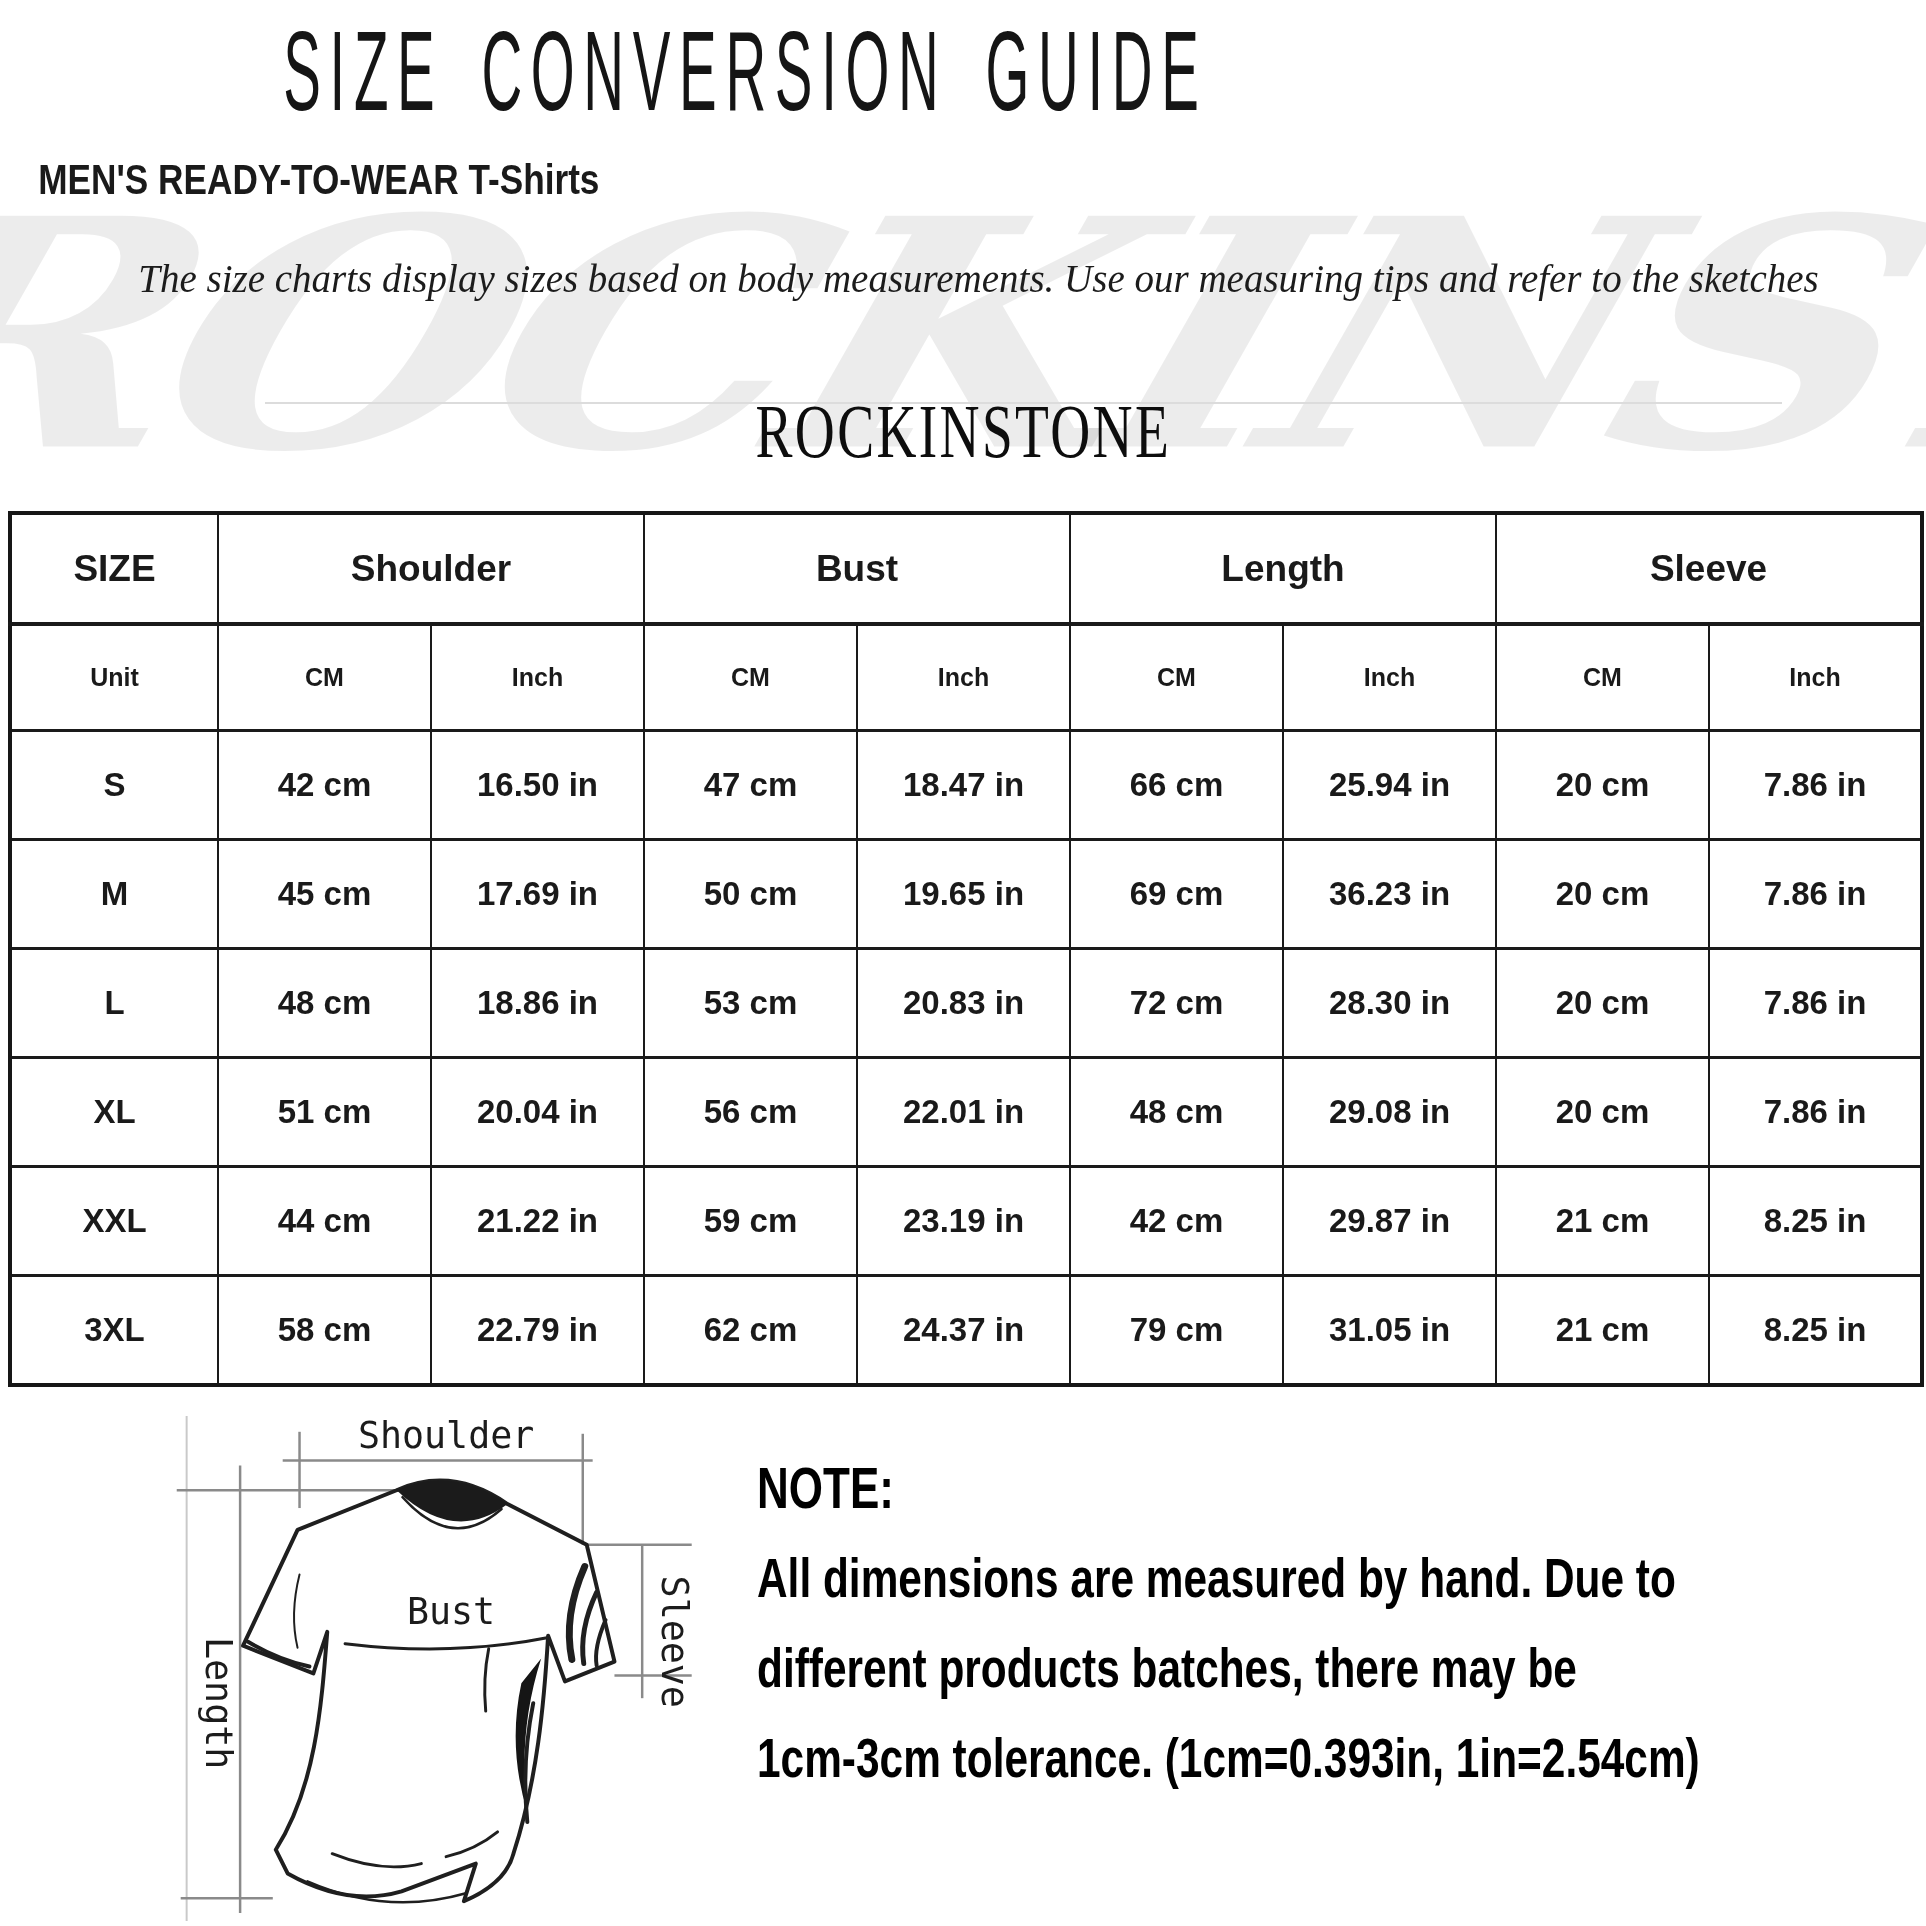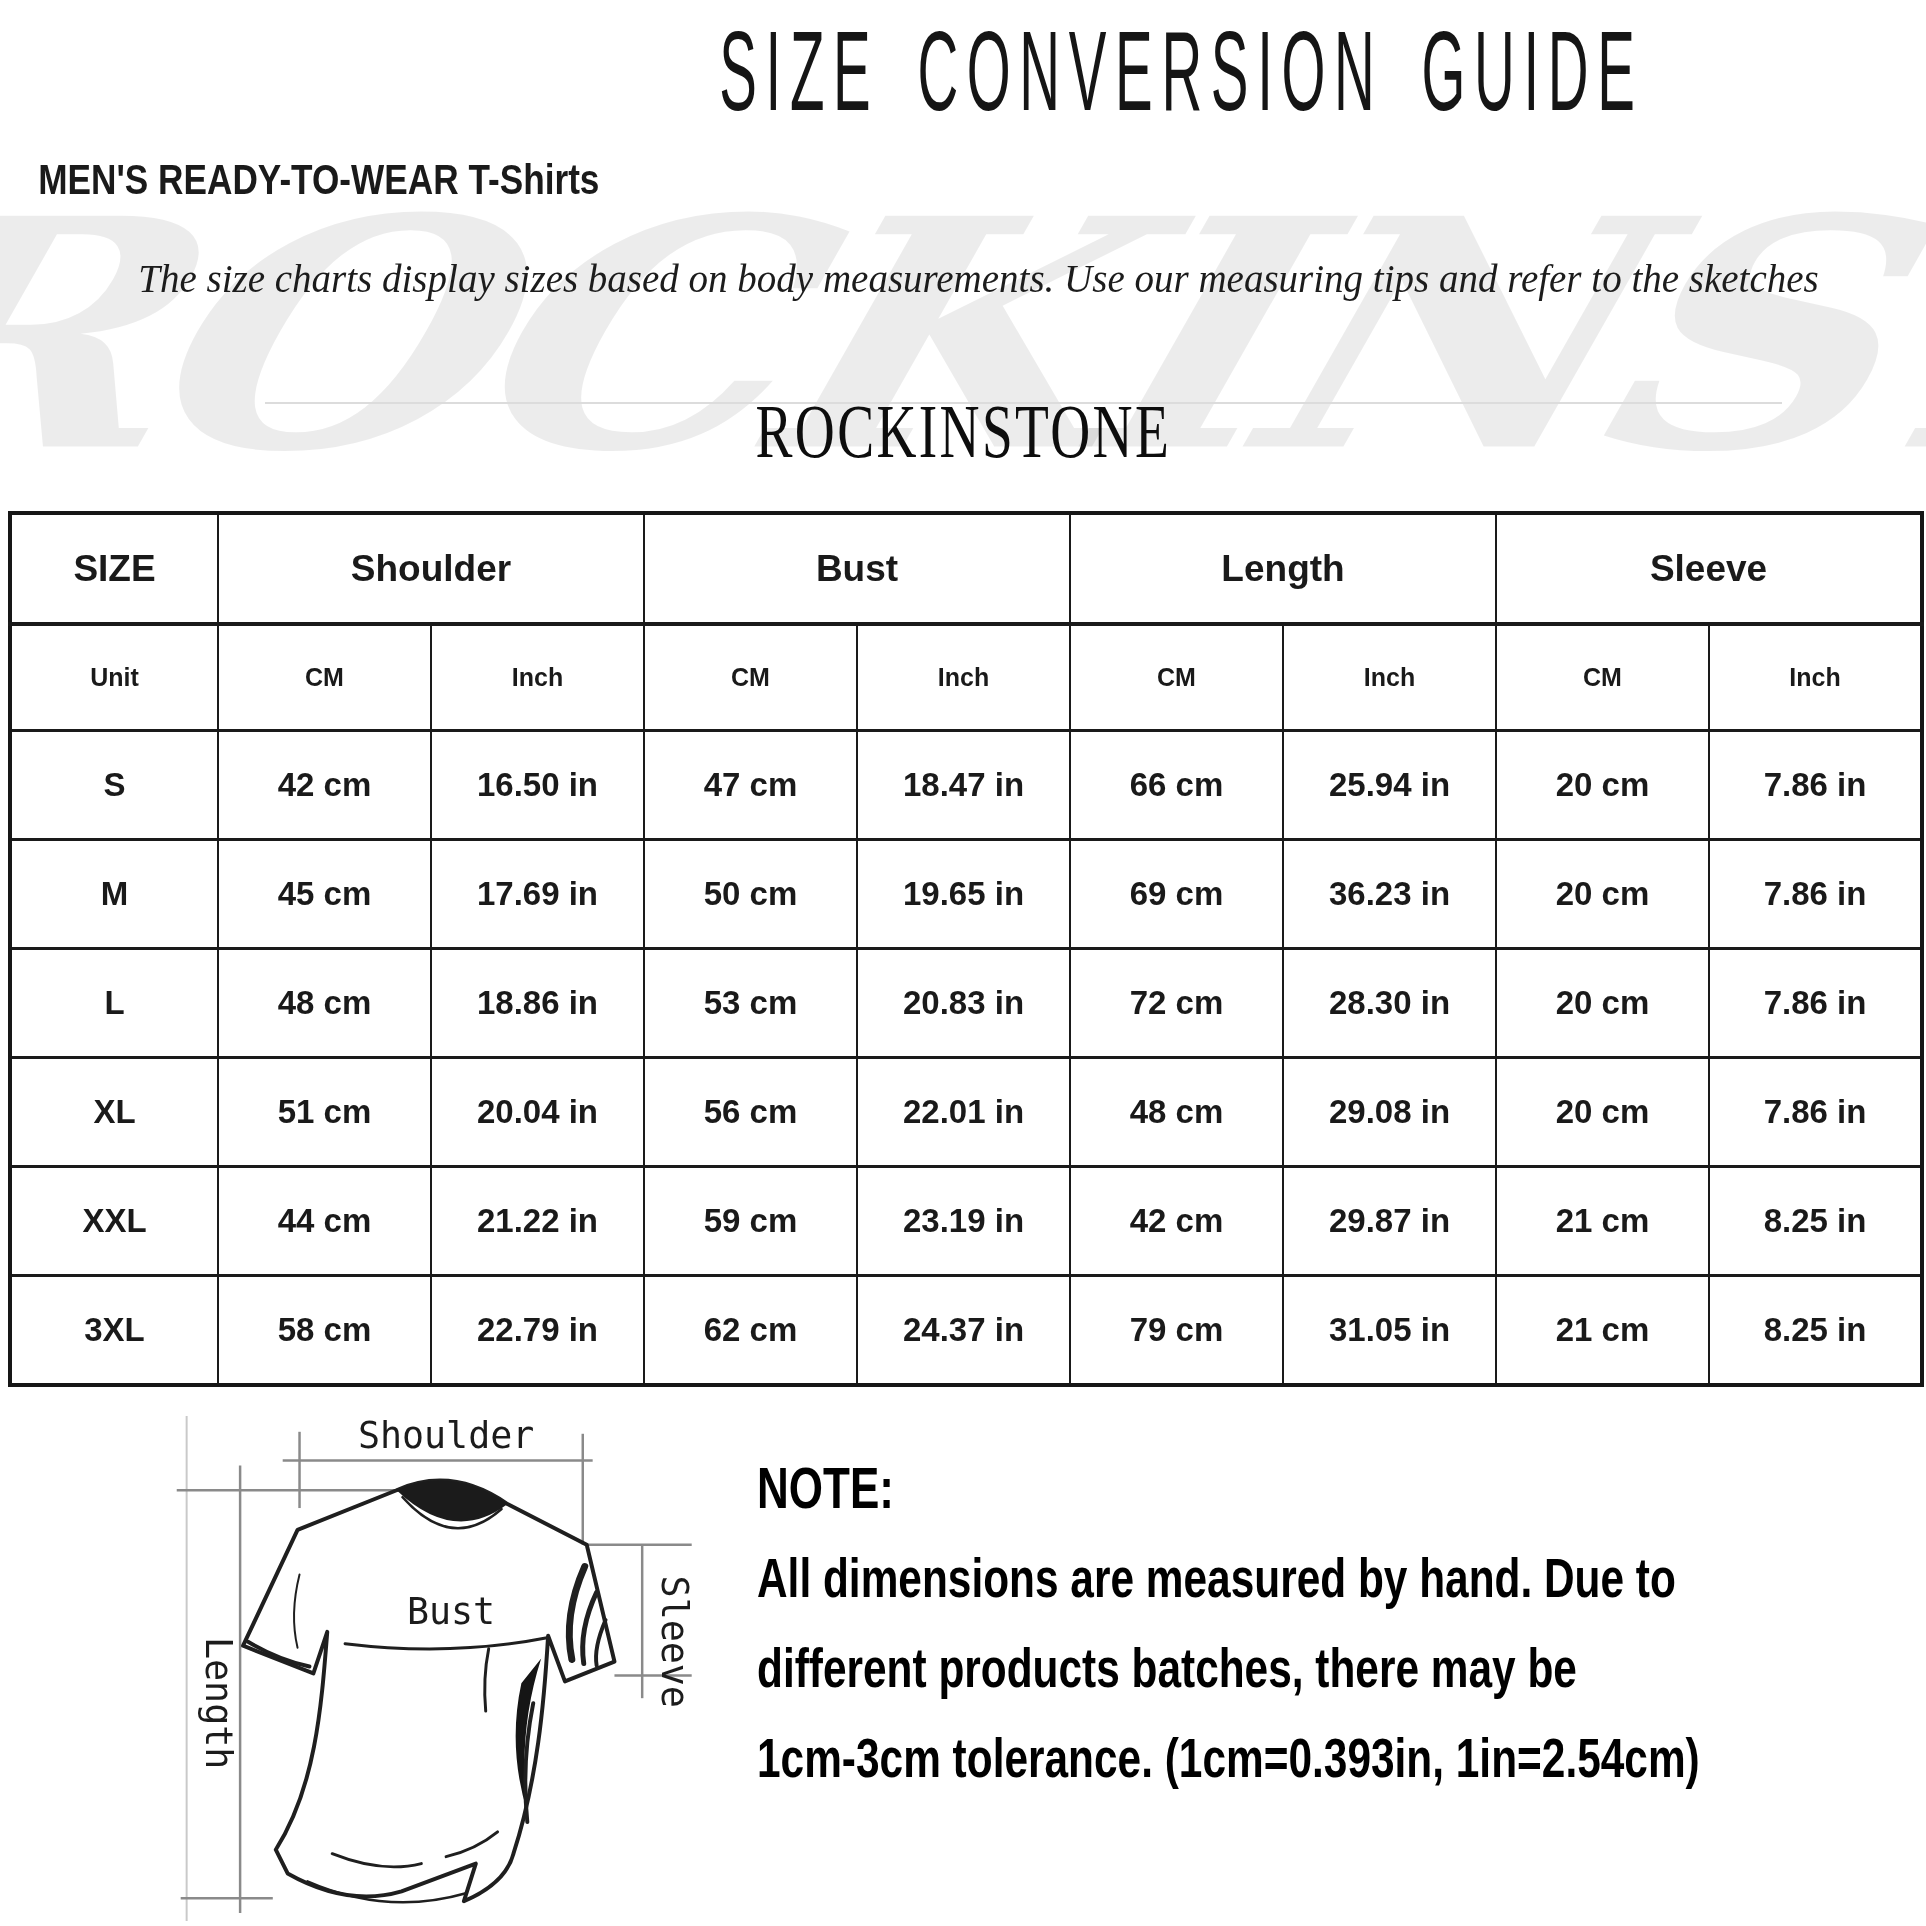--- a/index.html
+++ b/index.html
@@ -8,21 +8,21 @@
 
   
   .watermark{position:absolute;left:-69px;top:149px;width:2178px;
              font-family:"DejaVu Serif",serif;font-style:italic;font-weight:bold;
              font-size:396px;letter-spacing:-20px;white-space:nowrap;
              color:rgba(0,0,0,0.075);
              transform:skewX(-18deg) scaleY(0.80);transform-origin:left top;
              pointer-events:none;}
 
   
-  .title-wrap{position:absolute;top:6px;left:0;width:100%;text-align:right;}
+  .title-wrap{position:absolute;top:6px;left:0;width:100%;text-align:left;}
   .title{display:inline-block;font-size:91px;font-weight:400;letter-spacing:14px;word-spacing:22px;
          transform:scale(0.62,1.25);transform-origin:center top;white-space:nowrap;color:#151515;}
   .subtitle-wrap{position:absolute;top:156px;left:0;width:100%;text-align:left;}
   .subtitle{display:inline-block;font-size:40px;font-weight:bold;letter-spacing:0px;
             transform:scale(0.88,1.05);transform-origin:center top;white-space:nowrap;color:#1a1a1a;}
   .desc{position:absolute;top:248px;left:15px;width:100%;text-align:center;
         font-family:"Liberation Serif",serif;font-style:italic;font-size:39px;color:#1c1c1c;
         line-height:61px;}
   .brand-rule{position:absolute;top:402px;left:265px;width:1517px;height:2px;background:#dcdcdc;}
   .brand-wrap{position:absolute;top:388px;left:0;width:100%;text-align:center;}

